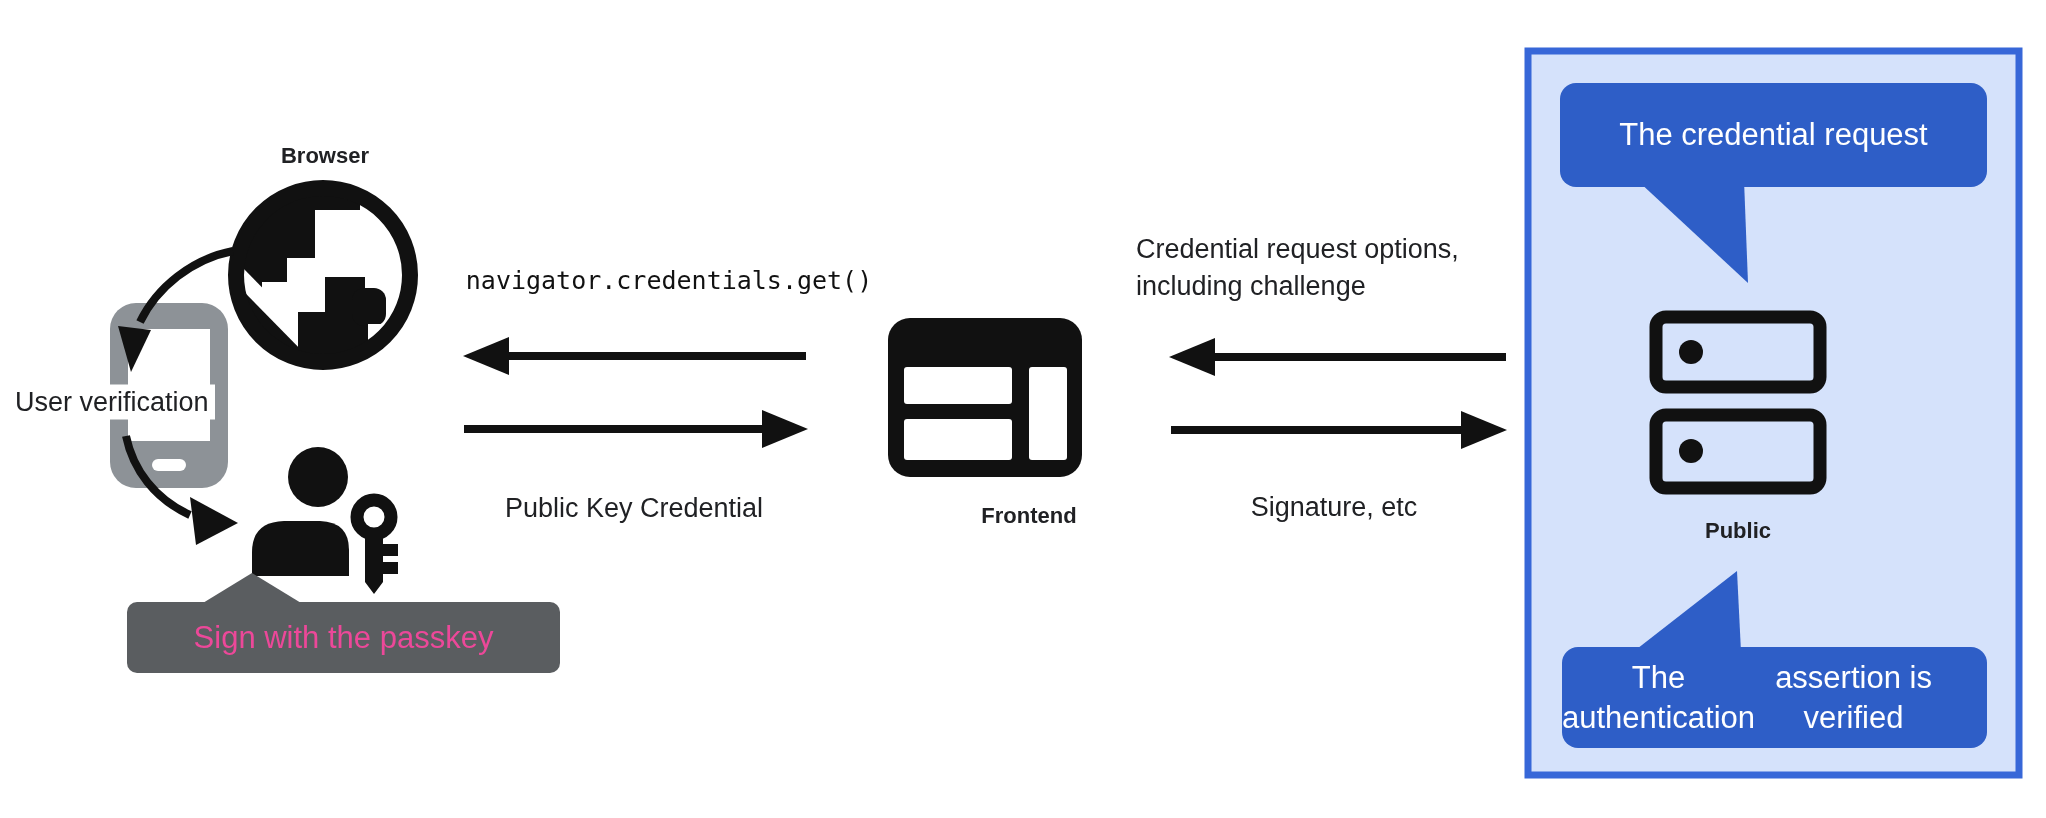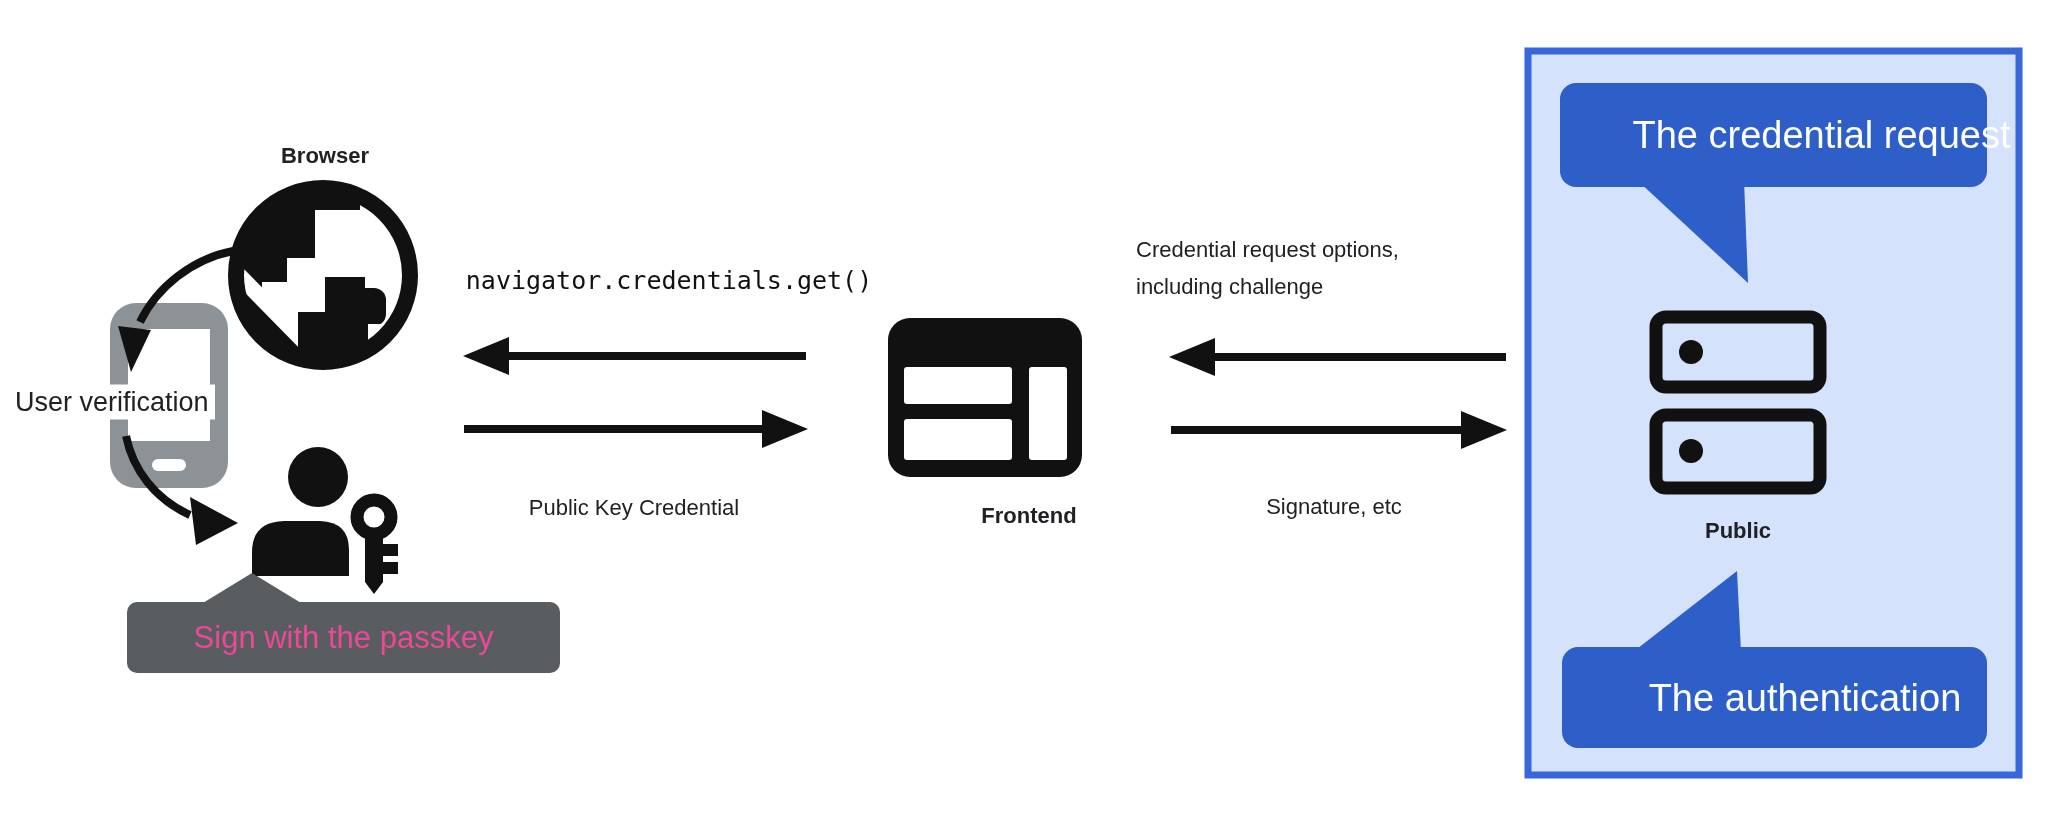--- a/index.html
+++ b/index.html
@@ -3,25 +3,25 @@
 <meta charset="utf-8">
 <style>
   html,body{margin:0;padding:0;background:#fff;}
   .canvas{position:relative;width:2046px;height:818px;background:var(--white,#fff);overflow:hidden;
           font-family:"Liberation Sans", sans-serif;color:var(--text-dark,#202124);}
   .layer{position:absolute;left:0;top:0;width:2046px;height:818px;}
   .lbl{position:absolute;white-space:nowrap;}
   .center{transform:translate(-50%,-50%);}
   .vcenter{transform:translateY(-50%);}
   .node-lbl{font-weight:700;font-size:22px;}
-  .msg-lbl{font-size:22px;}
+  .msg-lbl{font-size:27px;}
   .code-lbl{font-family:"DejaVu Sans Mono", monospace;font-size:25px;color:#111;}
   .two-line{line-height:37px;white-space:nowrap;}
   .bubble-text{position:absolute;display:flex;flex-direction:row;align-items:center;justify-content:center;
-               color:#fff;font-size:38px;line-height:40px;text-align:center;padding-left:48px;}
+               color:#fff;font-size:31px;line-height:40px;text-align:center;}
   .banner-text{position:absolute;display:flex;align-items:center;justify-content:center;
                color:#ec4899;font-size:31px;}
   .uv-lbl{background:var(--white,#fff);padding:2px 6px;font-size:27px;}
   
   .ink{fill:var(--ink,#111);}
   .ink-stroke{stroke:var(--ink,#111);fill:none;}
   .white-fill{fill:var(--white,#fff);}
   .white-stroke{stroke:var(--white,#fff);fill:none;}
   .bubble{fill:var(--bubble-blue,#2e5ec7);}
   .panel{fill:var(--panel-fill,#d5e2fb);stroke:var(--panel-border,#3767d8);}
@@ -153,15 +153,16 @@
   <div class="lbl msg-lbl center" style="left:1334px;top:507px;">Signature, etc</div>
 
   <div class="lbl node-lbl center" style="left:1738px;top:531px;">Public</div>
 
   <div class="bubble-text" style="left:1560px;top:83px;width:427px;height:104px;">
     <span>The credential request</span>
   </div>
 
   <div class="bubble-text" style="left:1562px;top:647px;width:390px;height:101px;">
     <span>The authentication</span>
+    <span>assertion is verified</span>
   </div>
 
 </div>
 
 </body></html>

